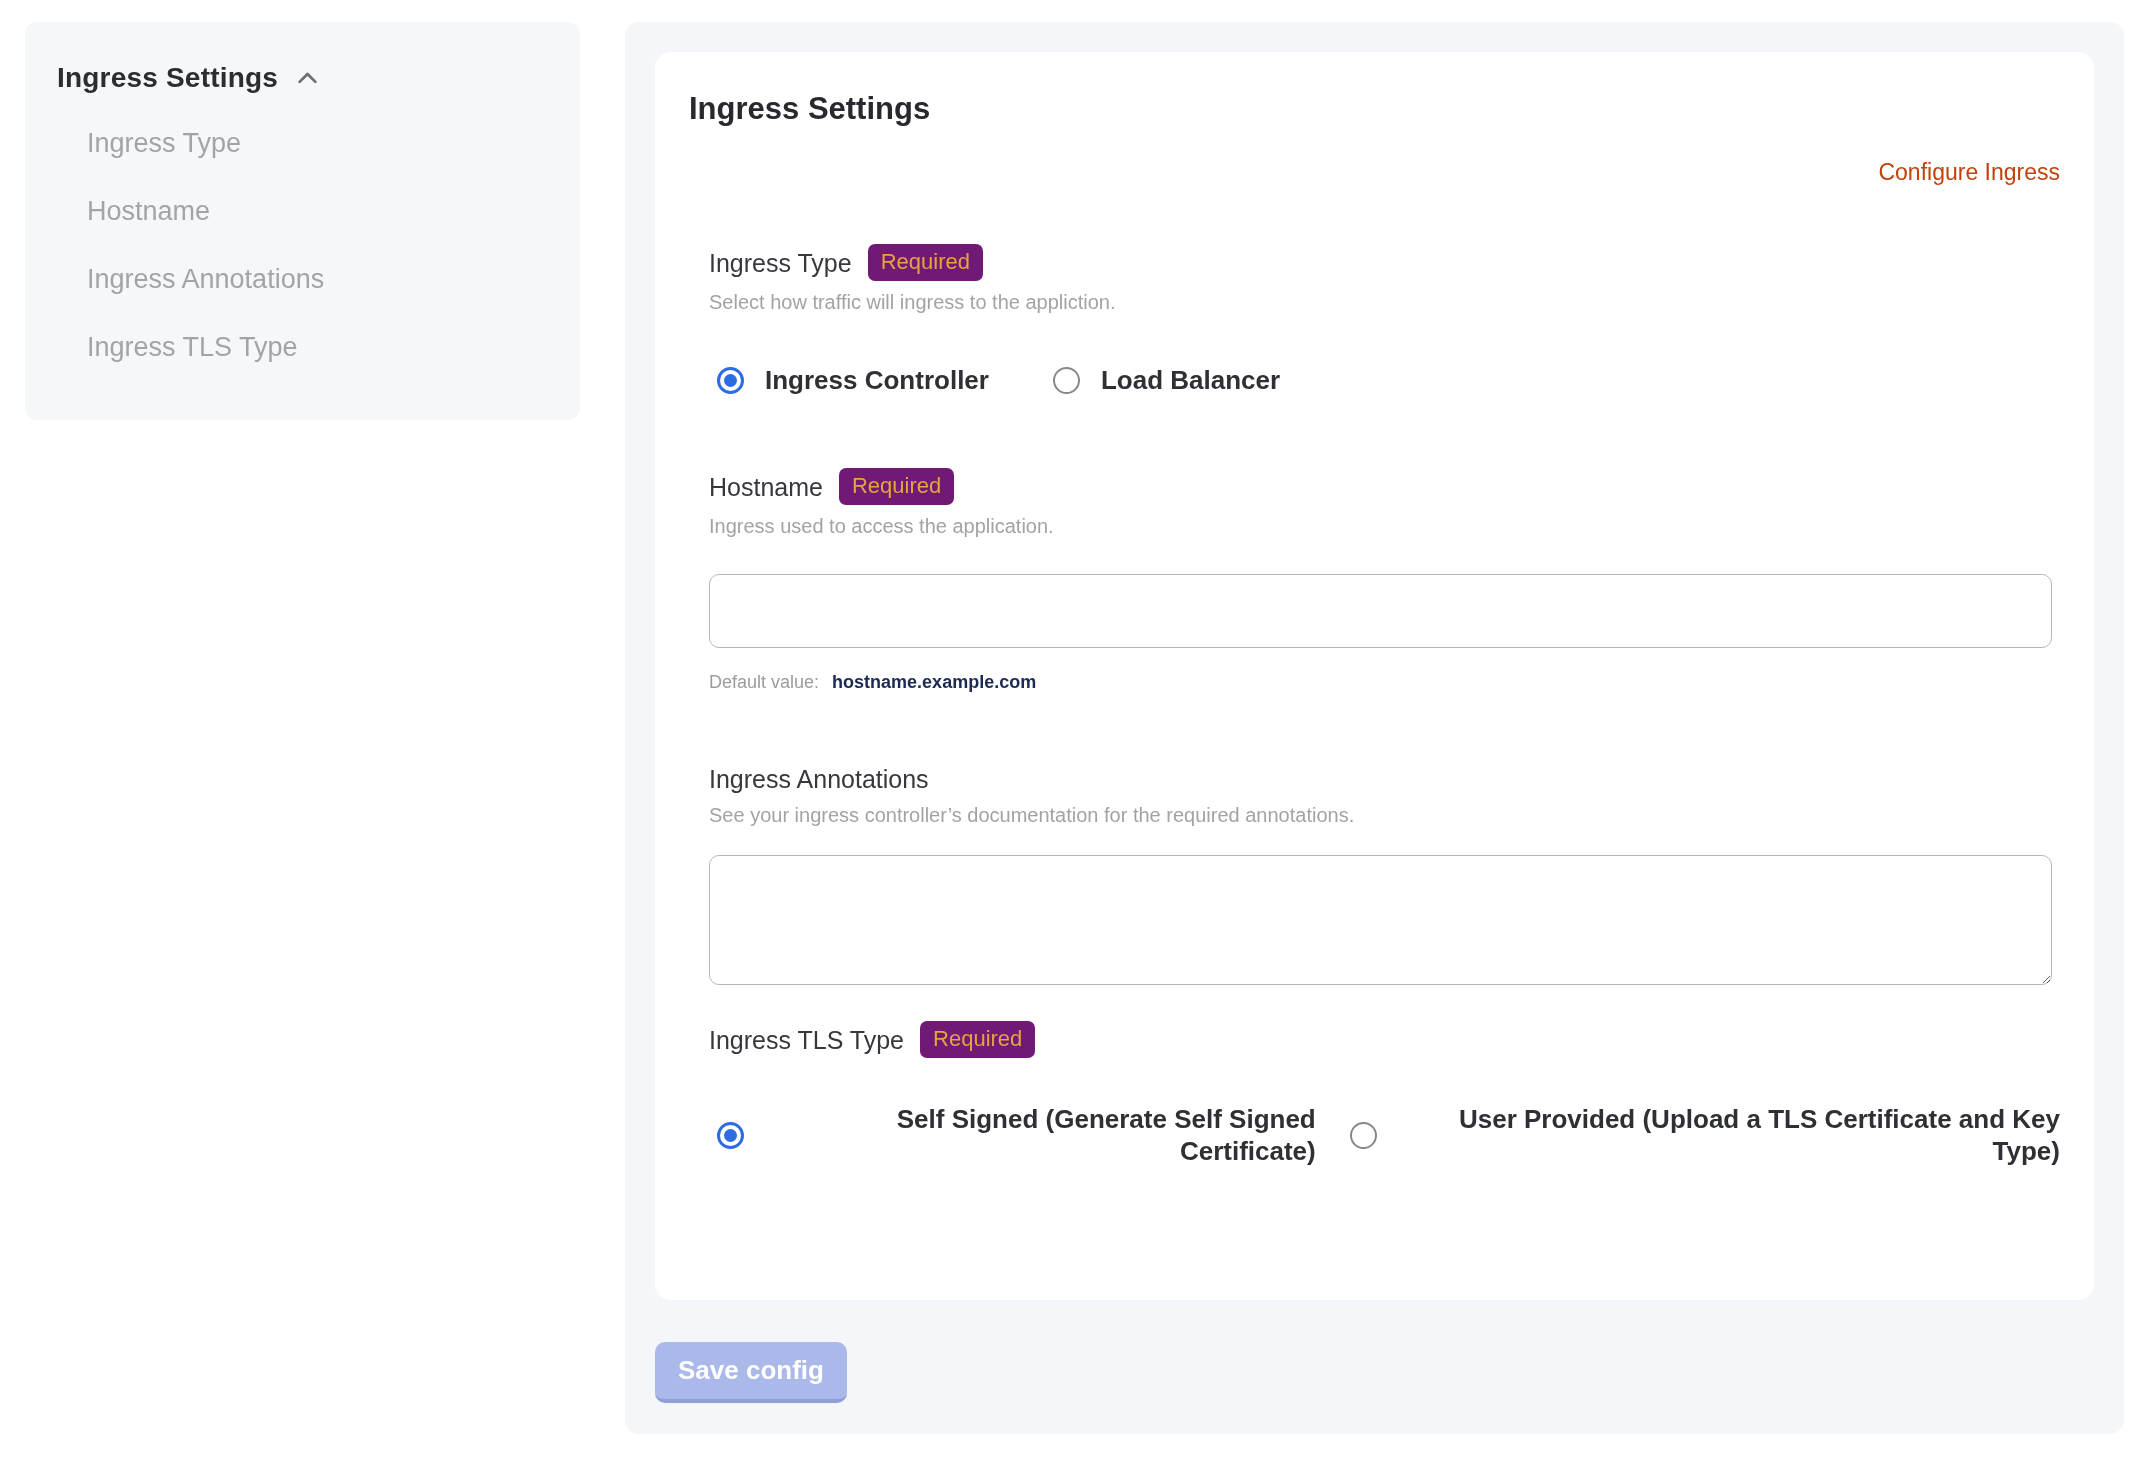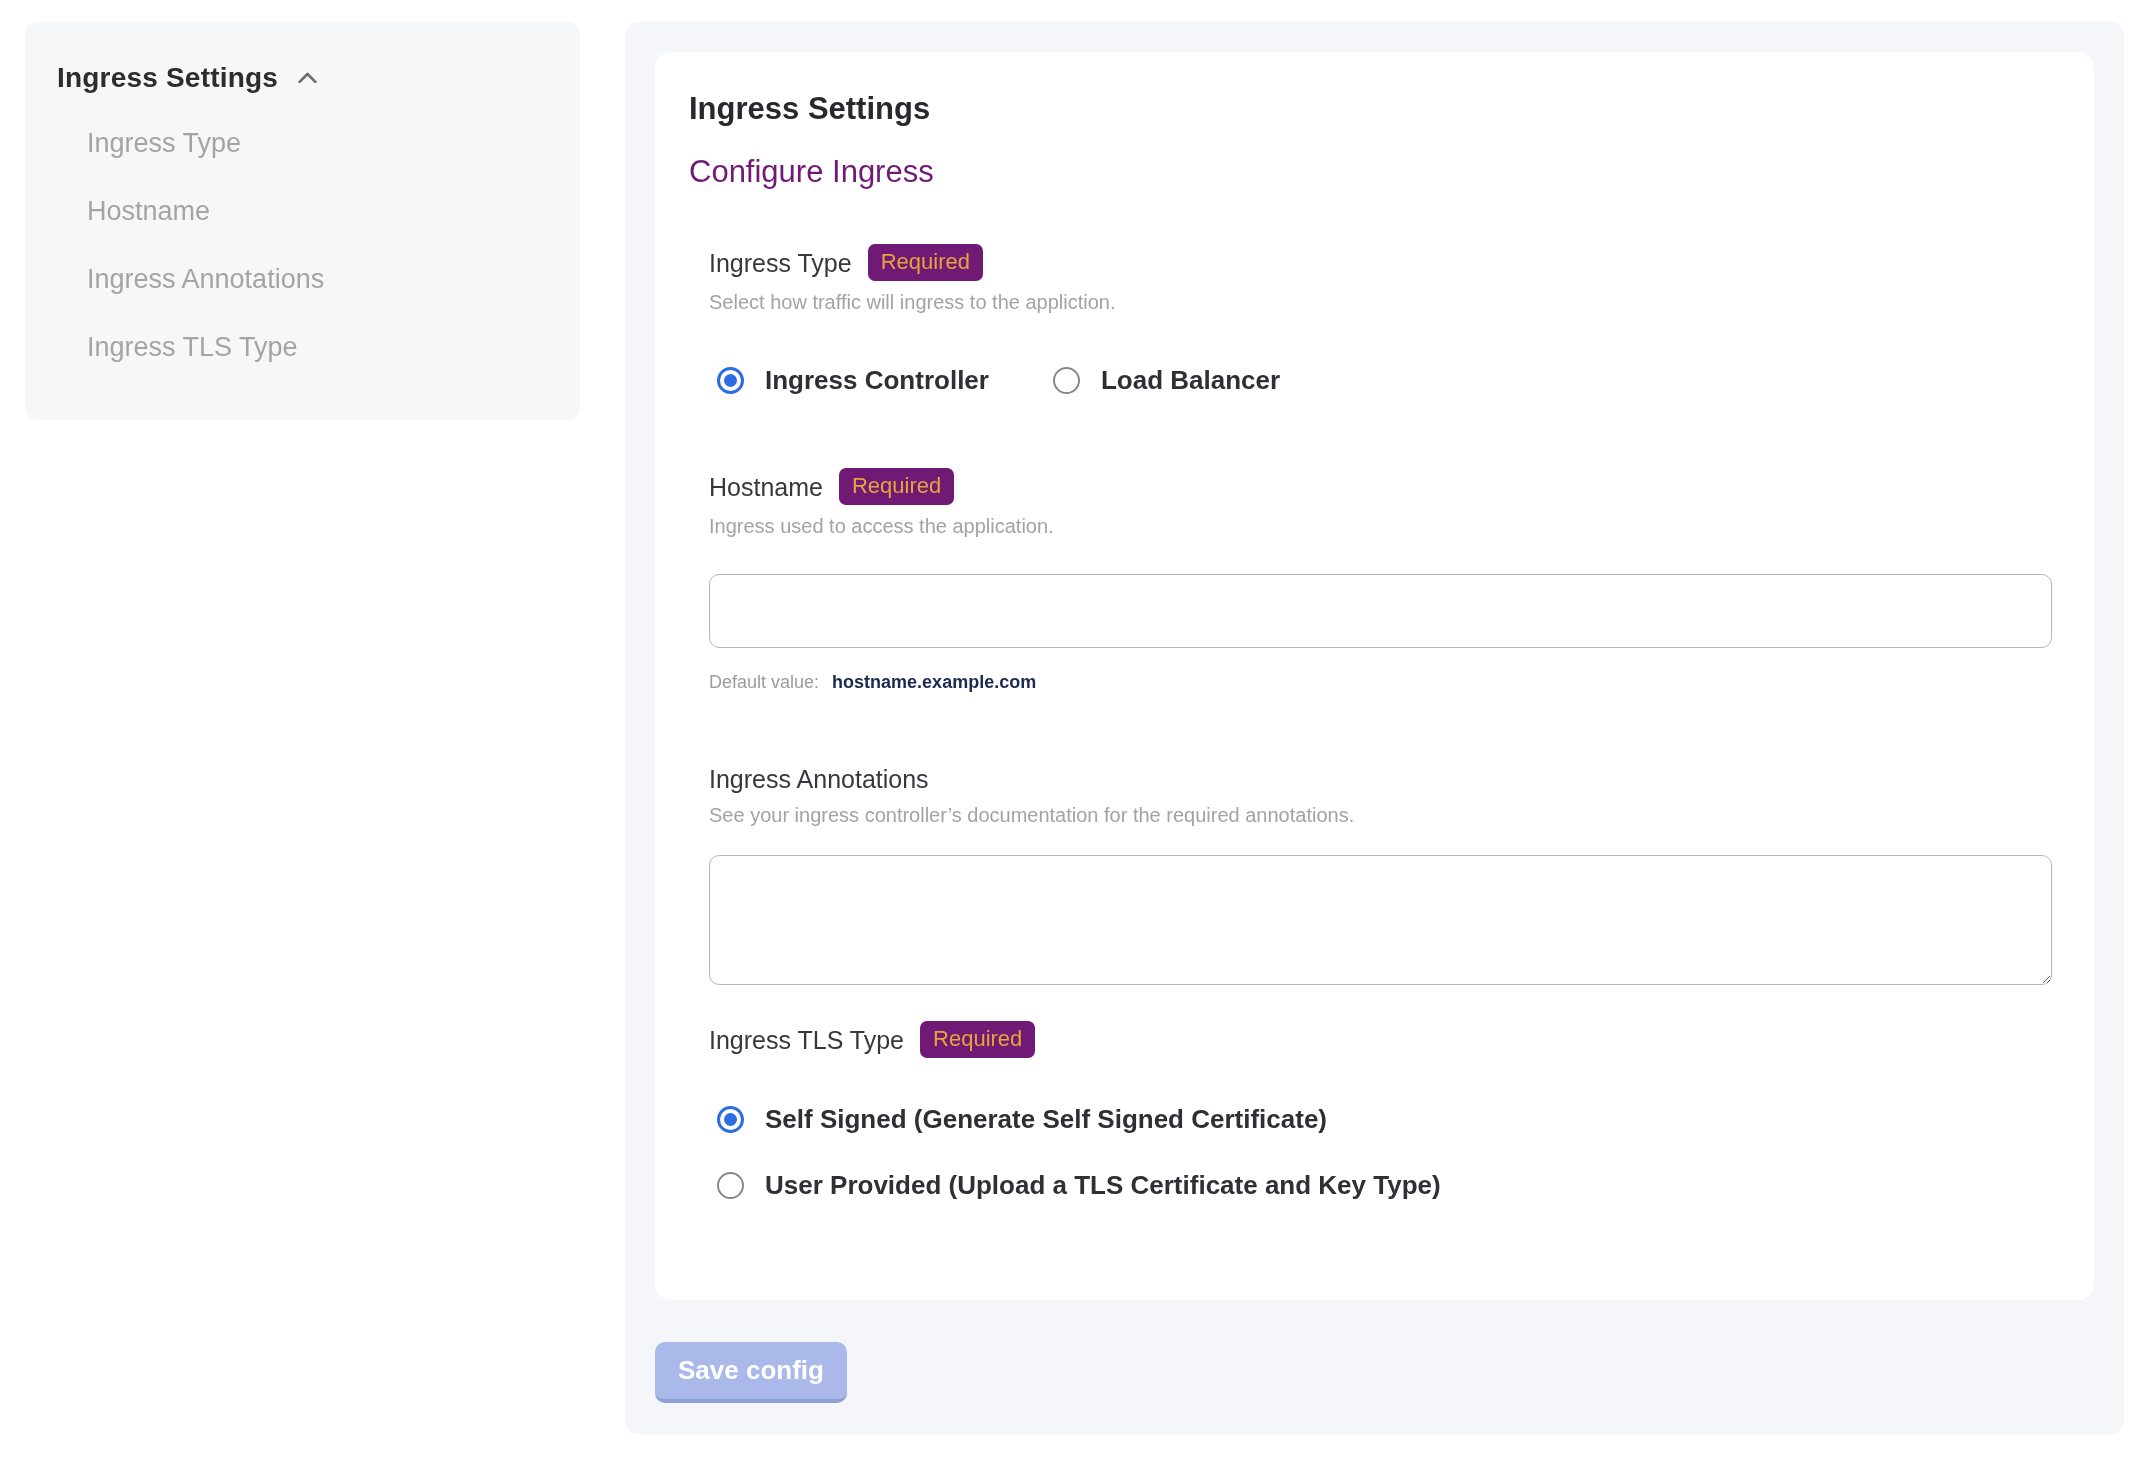--- a/index.html
+++ b/index.html
@@ -54,22 +54,23 @@
     background: #ffffff;
     border-radius: 16px;
     padding: 38px 34px;
   }
   .card h1 {
     font-size: 31px; font-weight: 700; color: #27292e;
     line-height: 38px;
   }
   .subtitle {
     margin-top: 30px;
-    font-size: 31px; color: #701a75;
+    font-size: 23px; color: #c2410c;
     line-height: 28px;
+    text-align: right;
   }
   .sections { margin-left: 20px; }
 
   .field { }
   .label-row { display: flex; align-items: center; gap: 16px; }
   .flabel {
     font-size: 25px; font-weight: 500; color: #36383d;
     line-height: 30px;
   }
   .badge {
@@ -81,21 +82,21 @@
     line-height: 26px;
   }
   .help {
     margin-top: 8px;
     font-size: 20px; color: #a2a3a7;
     line-height: 27px;
   }
 
   
   .radio-row { display: flex; align-items: center; gap: 64px; margin-top: 48px; margin-left: 8px; }
-  .radio-col { display: flex; flex-direction: column; gap: 34px; margin-top: 45px; margin-left: 8px; text-align: right; }
+  .radio-col { display: flex; flex-direction: row; gap: 34px; margin-top: 45px; margin-left: 8px; text-align: right; }
   .radio-opt { display: flex; align-items: center; gap: 21px; cursor: pointer; }
   .radio {
     position: relative;
     width: 27px; height: 27px;
     border: 2px solid #87888c;
     border-radius: 50%;
     background: #ffffff;
     flex: 0 0 auto;
   }
   .radio.checked { border: 3px solid #2d6ce3; }

